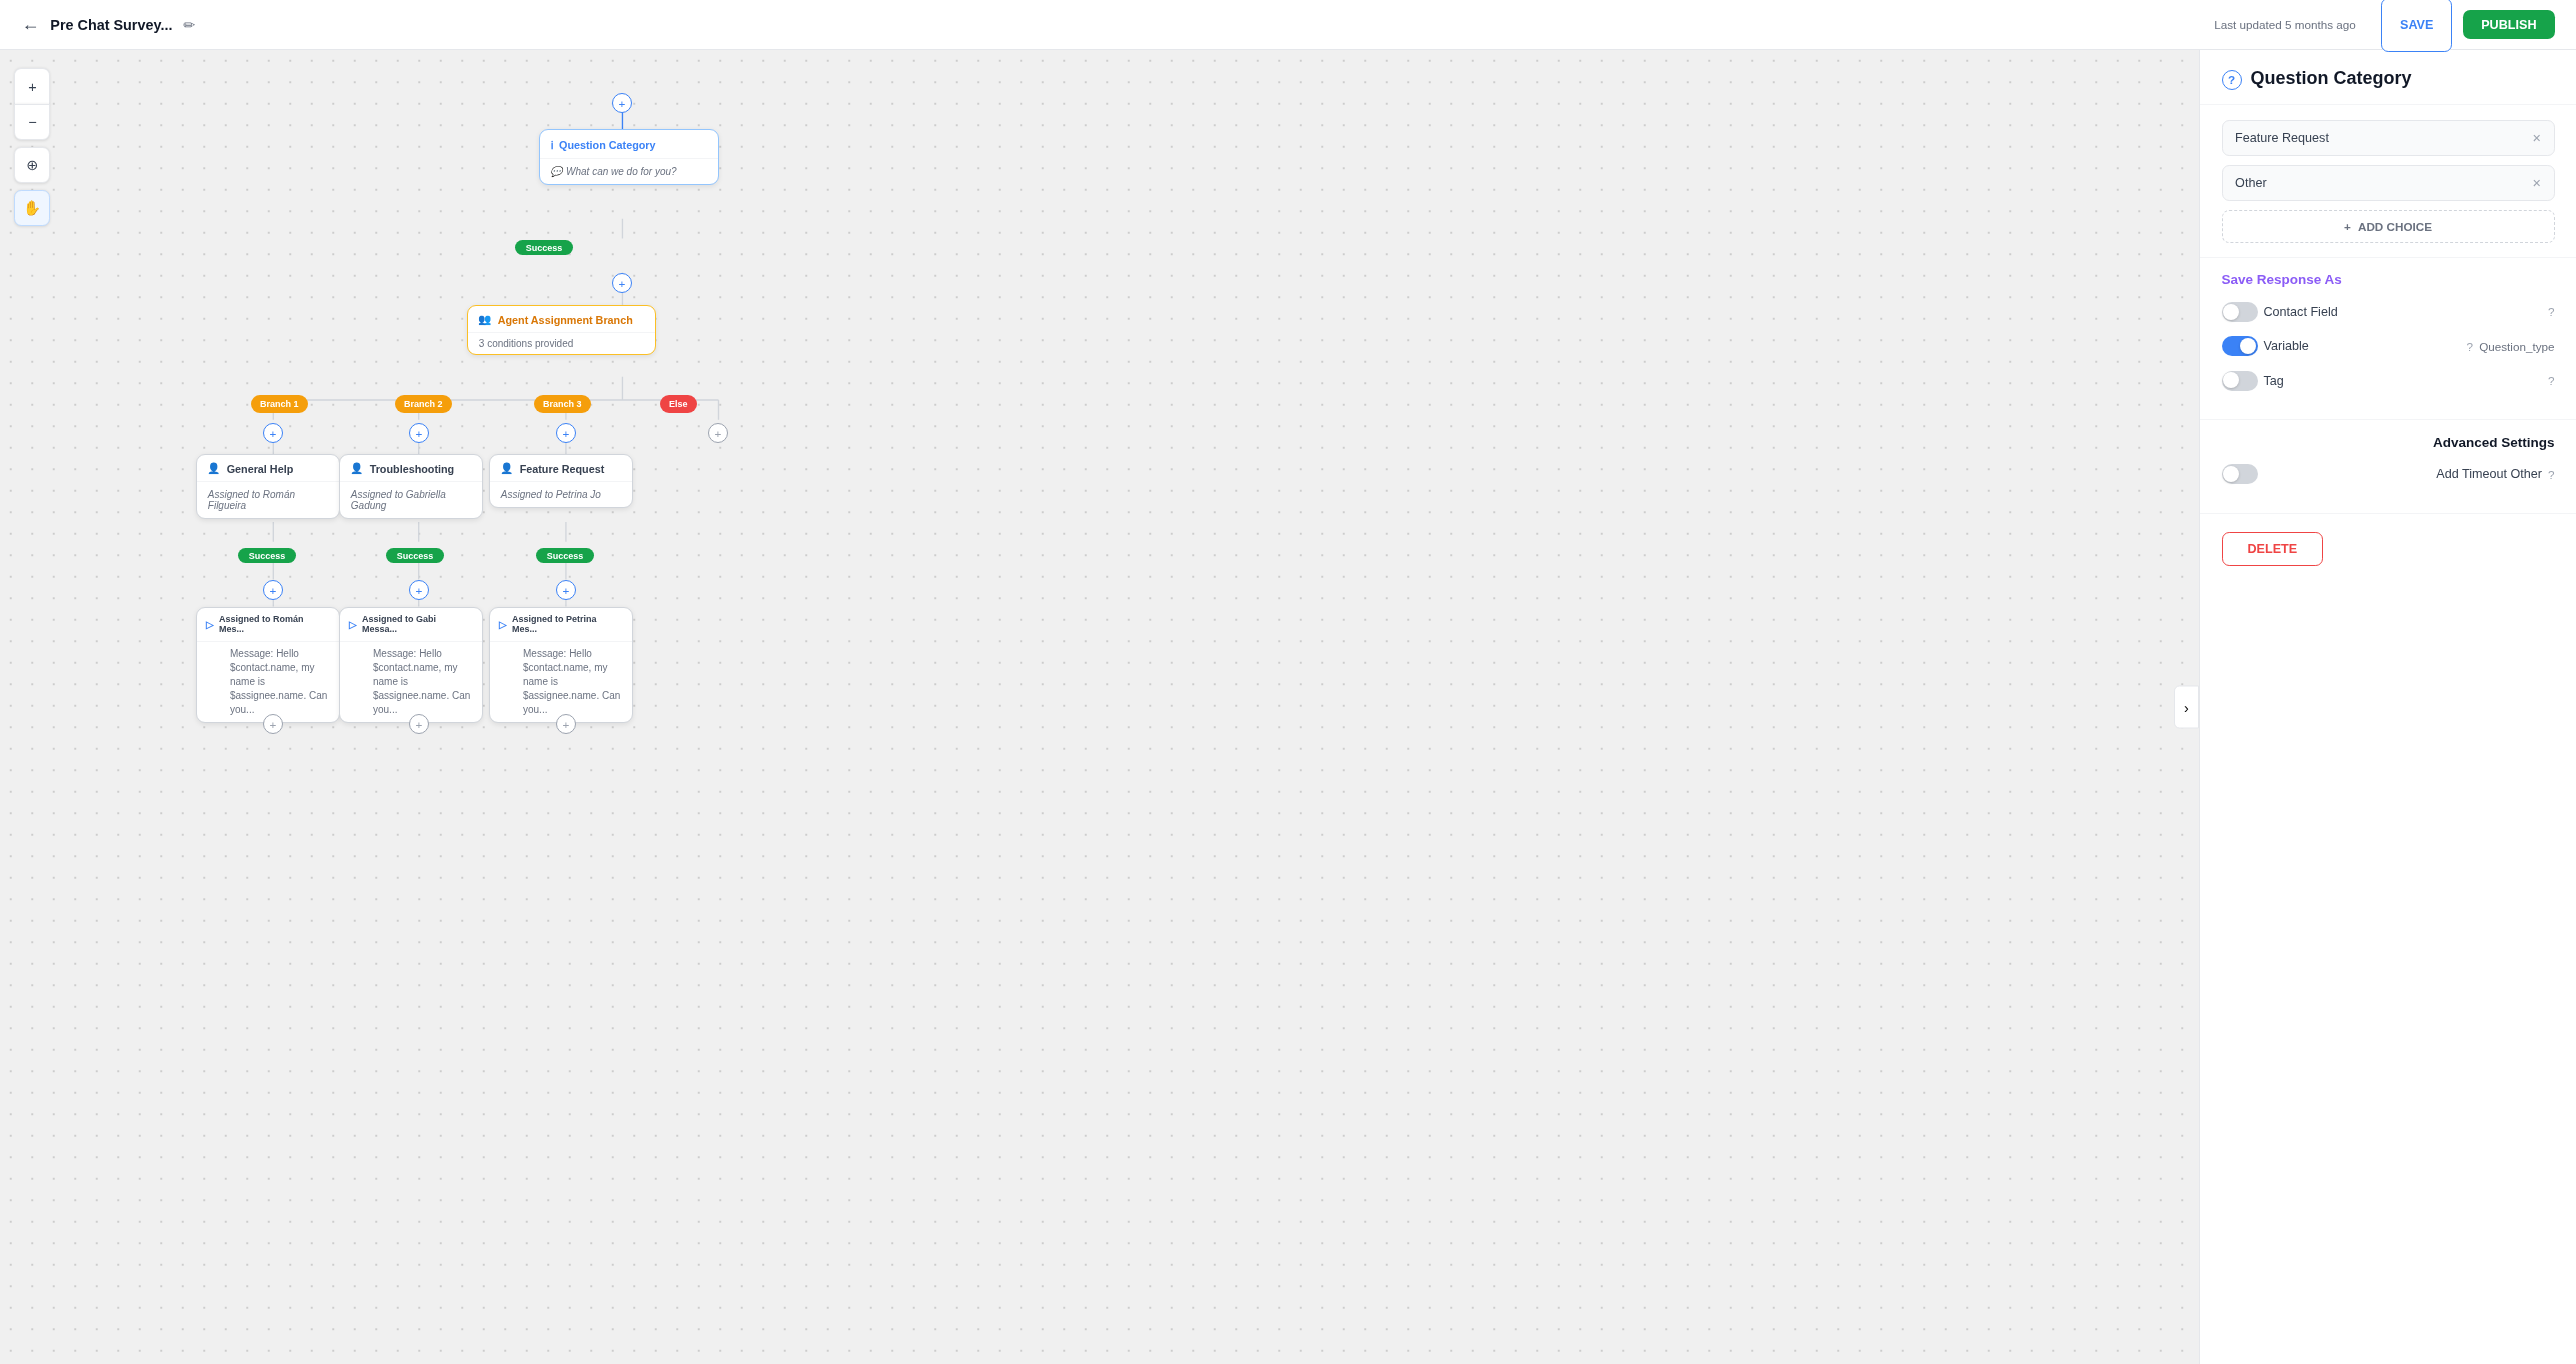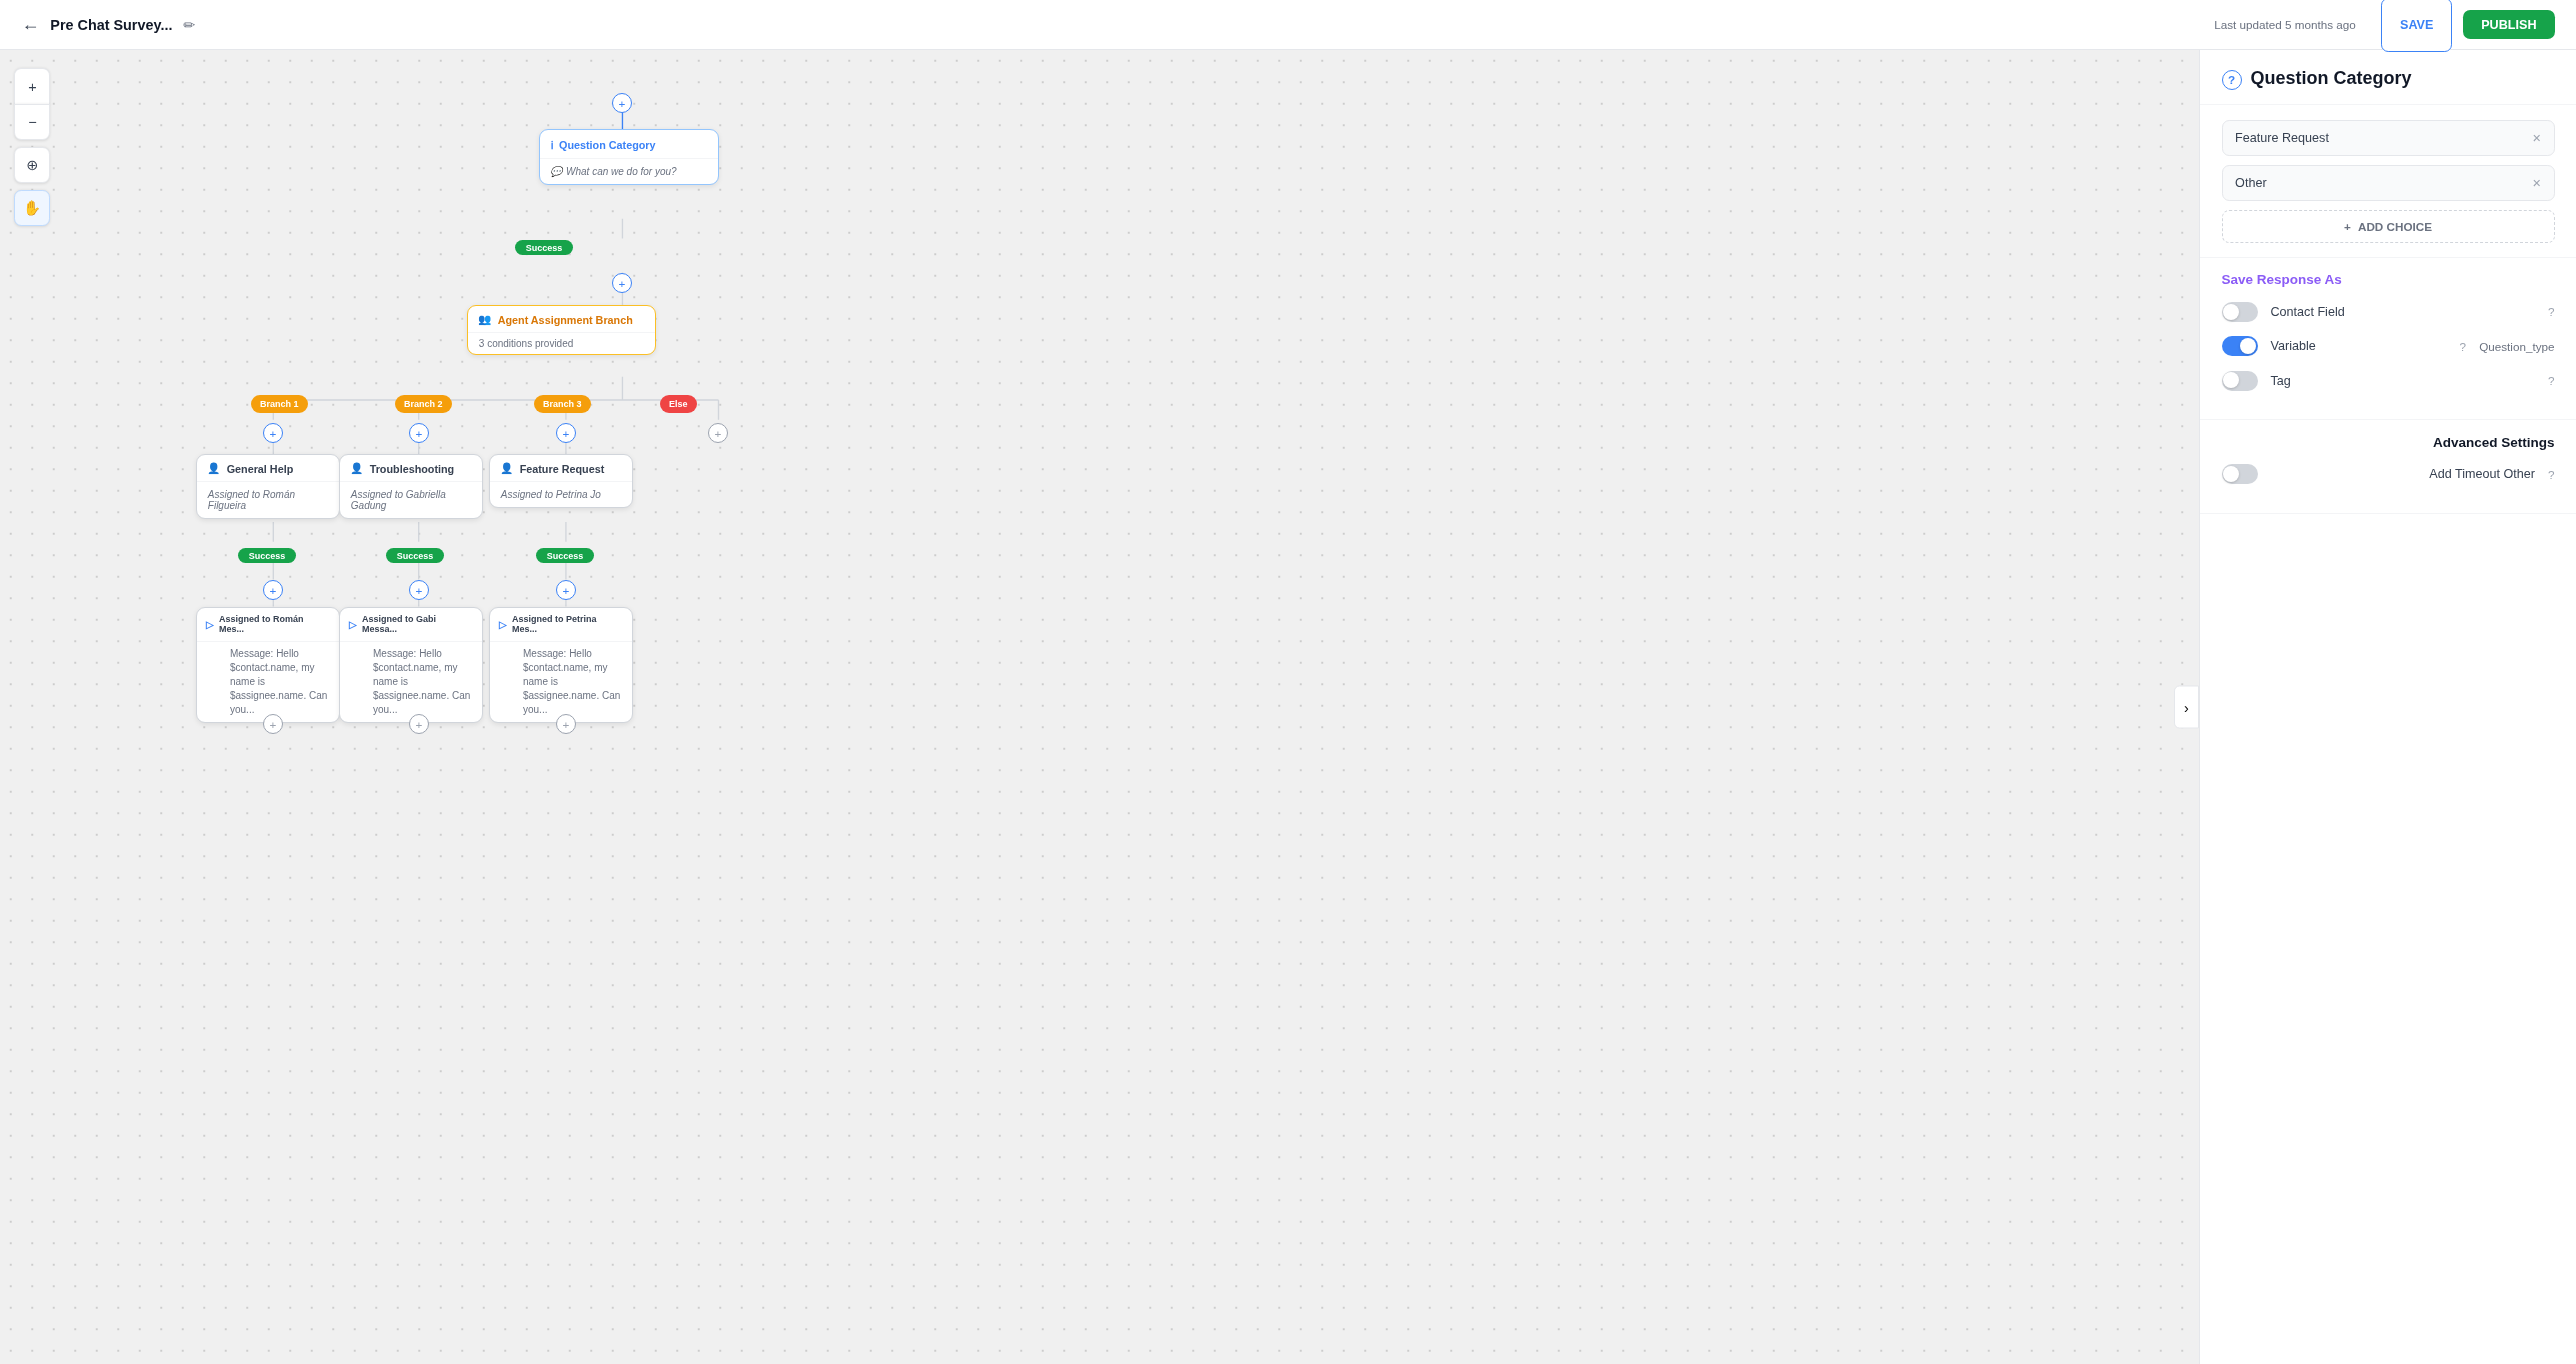--- a/index.html
+++ b/index.html
@@ -85,21 +85,21 @@
     
     .choices-section { padding: 14.4px 21.5px; border-bottom: 0.9px solid #f3f4f6; }
     .choice-item { display: flex; align-items: center; justify-content: space-between; background: #f9fafb; border: 0.9px solid #e5e7eb; border-radius: 7.2px; padding: 9px 12.6px; margin-bottom: 9px; }
     .choice-text { font-size: 12.6px; color: #374151; }
     .choice-remove { background: none; border: none; cursor: pointer; color: #9ca3af; font-size: 14.4px; }
     .add-choice-btn { display: flex; align-items: center; gap: 7.2px; background: none; border: 1.8px dashed #d1d5db; border-radius: 7.2px; padding: 9px 14.4px; cursor: pointer; color: #6b7280; font-size: 11.7px; font-weight: 600; width: 100%; justify-content: center; margin-top: 3.6px; }
 
     
     .save-response-section { padding: 14.4px 21.5px; border-bottom: 0.9px solid #f3f4f6; }
     .section-title { font-size: 13.5px; font-weight: 600; color: #8b5cf6; margin-bottom: 14.4px; }
-    .toggle-row { display: flex; align-items: center; gap: 13px; margin-bottom: 14.4px; }
+    .toggle-row { display: flex; align-items: center; gap: 6px; margin-bottom: 14.4px; }
     .toggle { width: 36px; height: 20px; border-radius: 10px; background: #d1d5db; position: relative; cursor: pointer; flex-shrink: 0; transition: background 0.2s; }
     .toggle.on { background: #3b82f6; }
     .toggle::after { content: ''; position: absolute; width: 16px; height: 16px; border-radius: 50%; background: #fff; top: 1.8px; left: 1.8px; transition: left 0.2s; box-shadow: 0 0.9px 2.7px rgba(0,0,0,0.2); }
     .toggle.on::after { left: 18px; }
     .toggle-label { font-size: 12.6px; color: #374151; flex: 1; }
     .toggle-help { color: #9ca3af; font-size: 11.7px; cursor: pointer; }
     .toggle-value { font-size: 11.7px; color: #6b7280; margin-left: auto; }
 
     
     .advanced-section { padding: 14.4px 21.5px; border-bottom: 0.9px solid #f3f4f6; text-align: right; }
@@ -335,16 +335,19 @@
 
     <div class="advanced-section">
       <div class="advanced-title">Advanced Settings</div>
       <div class="toggle-row">
         <div class="toggle"></div>
         <span class="toggle-label">Add Timeout Other</span>
         <span class="toggle-help">?</span>
       </div>
     </div>
 
+    <div class="delete-section">
+      <button class="btn-delete">DELETE</button>
+    </div>
 
   </div>
 </div>
 
 
 </body></html>

